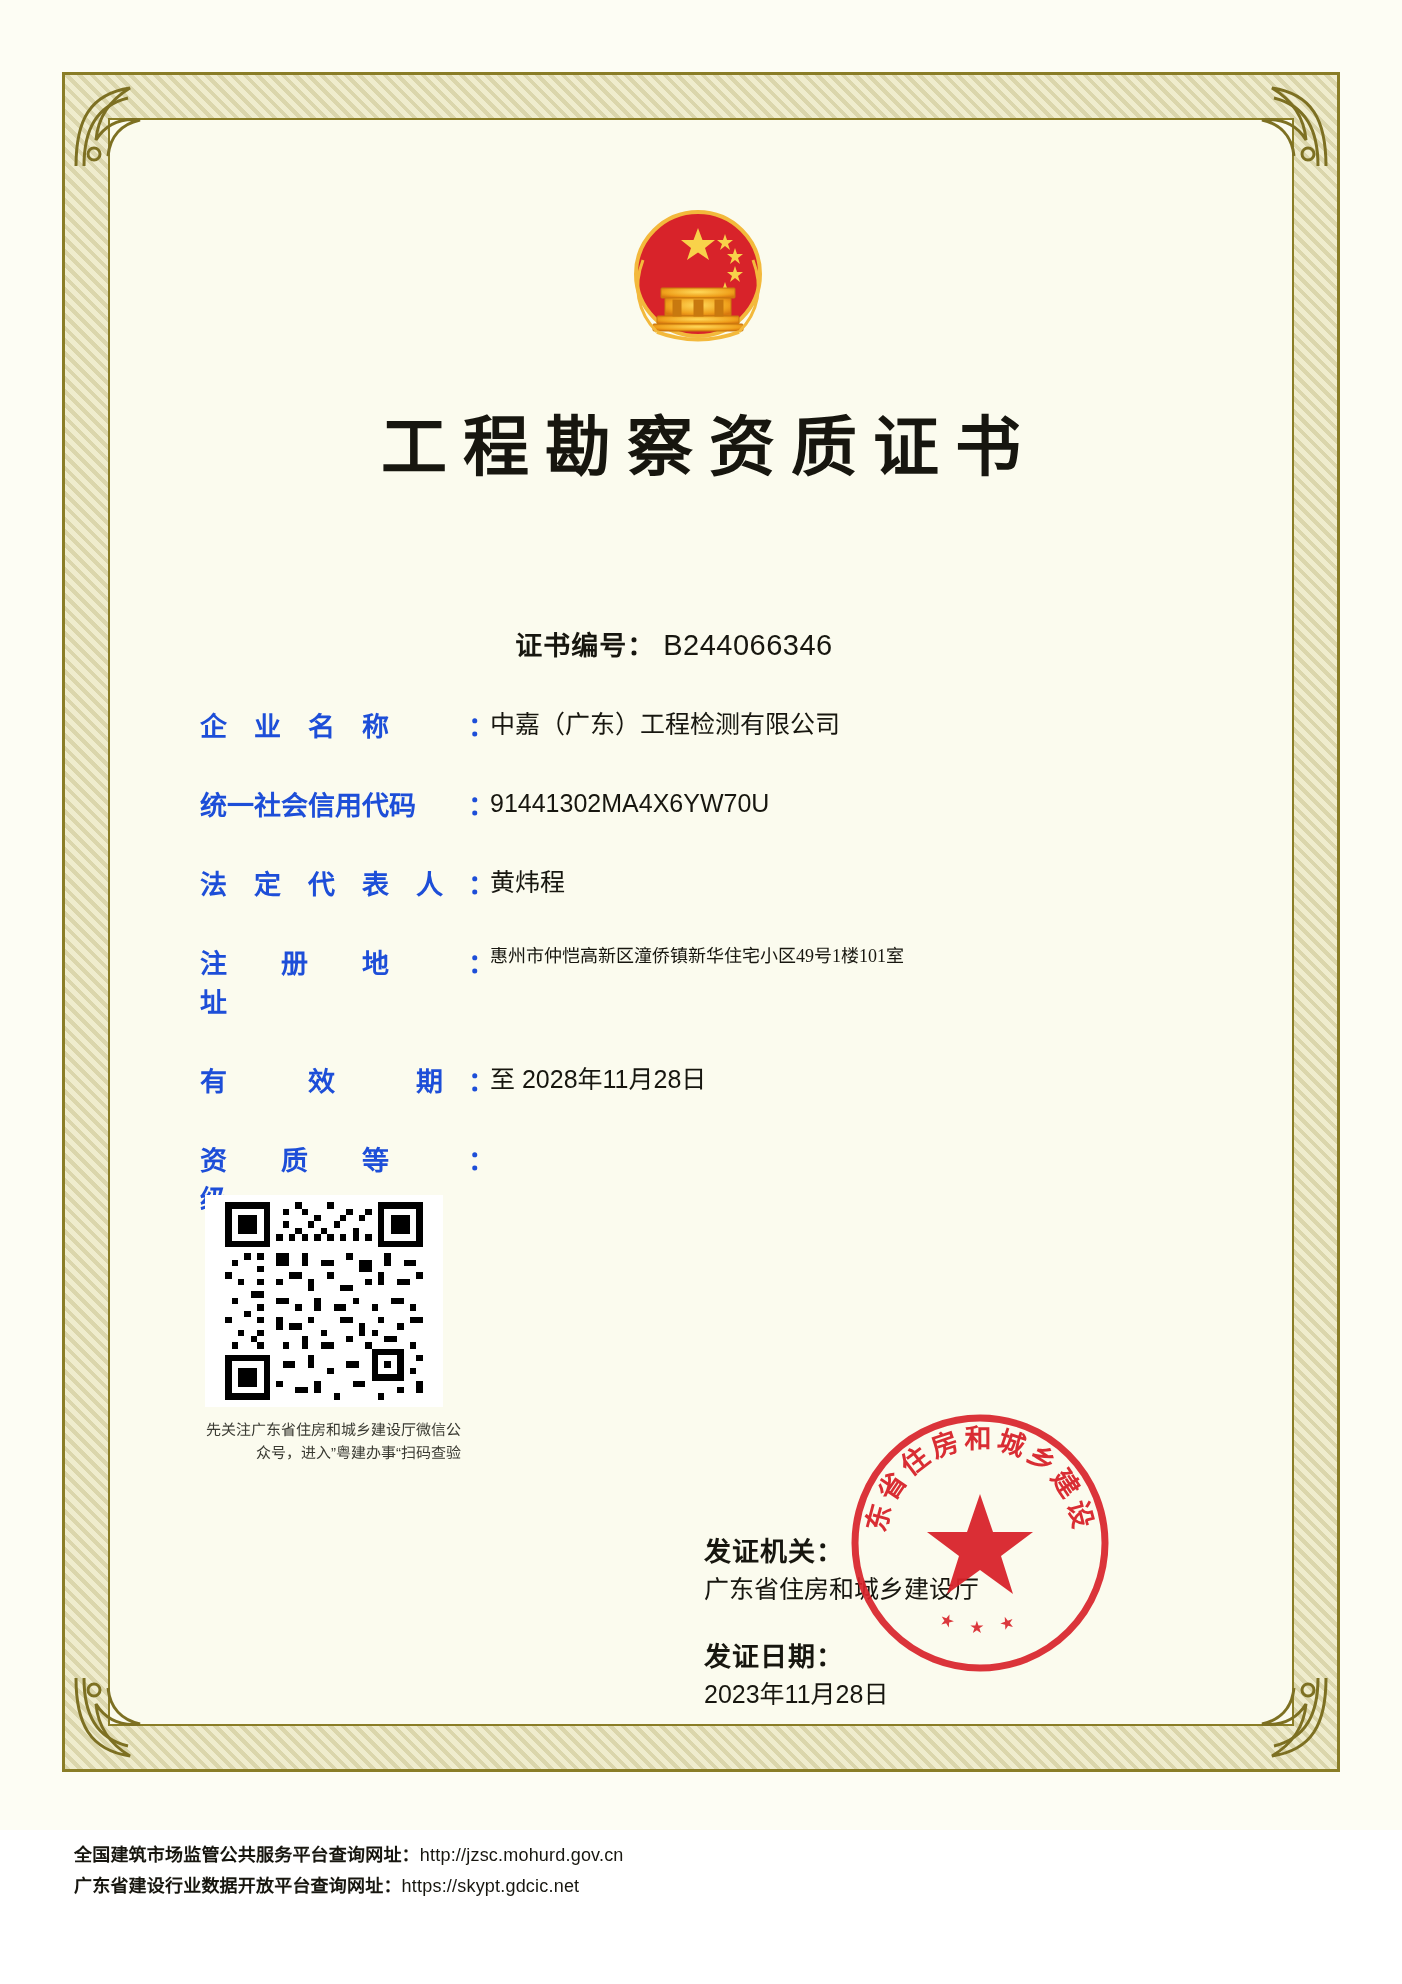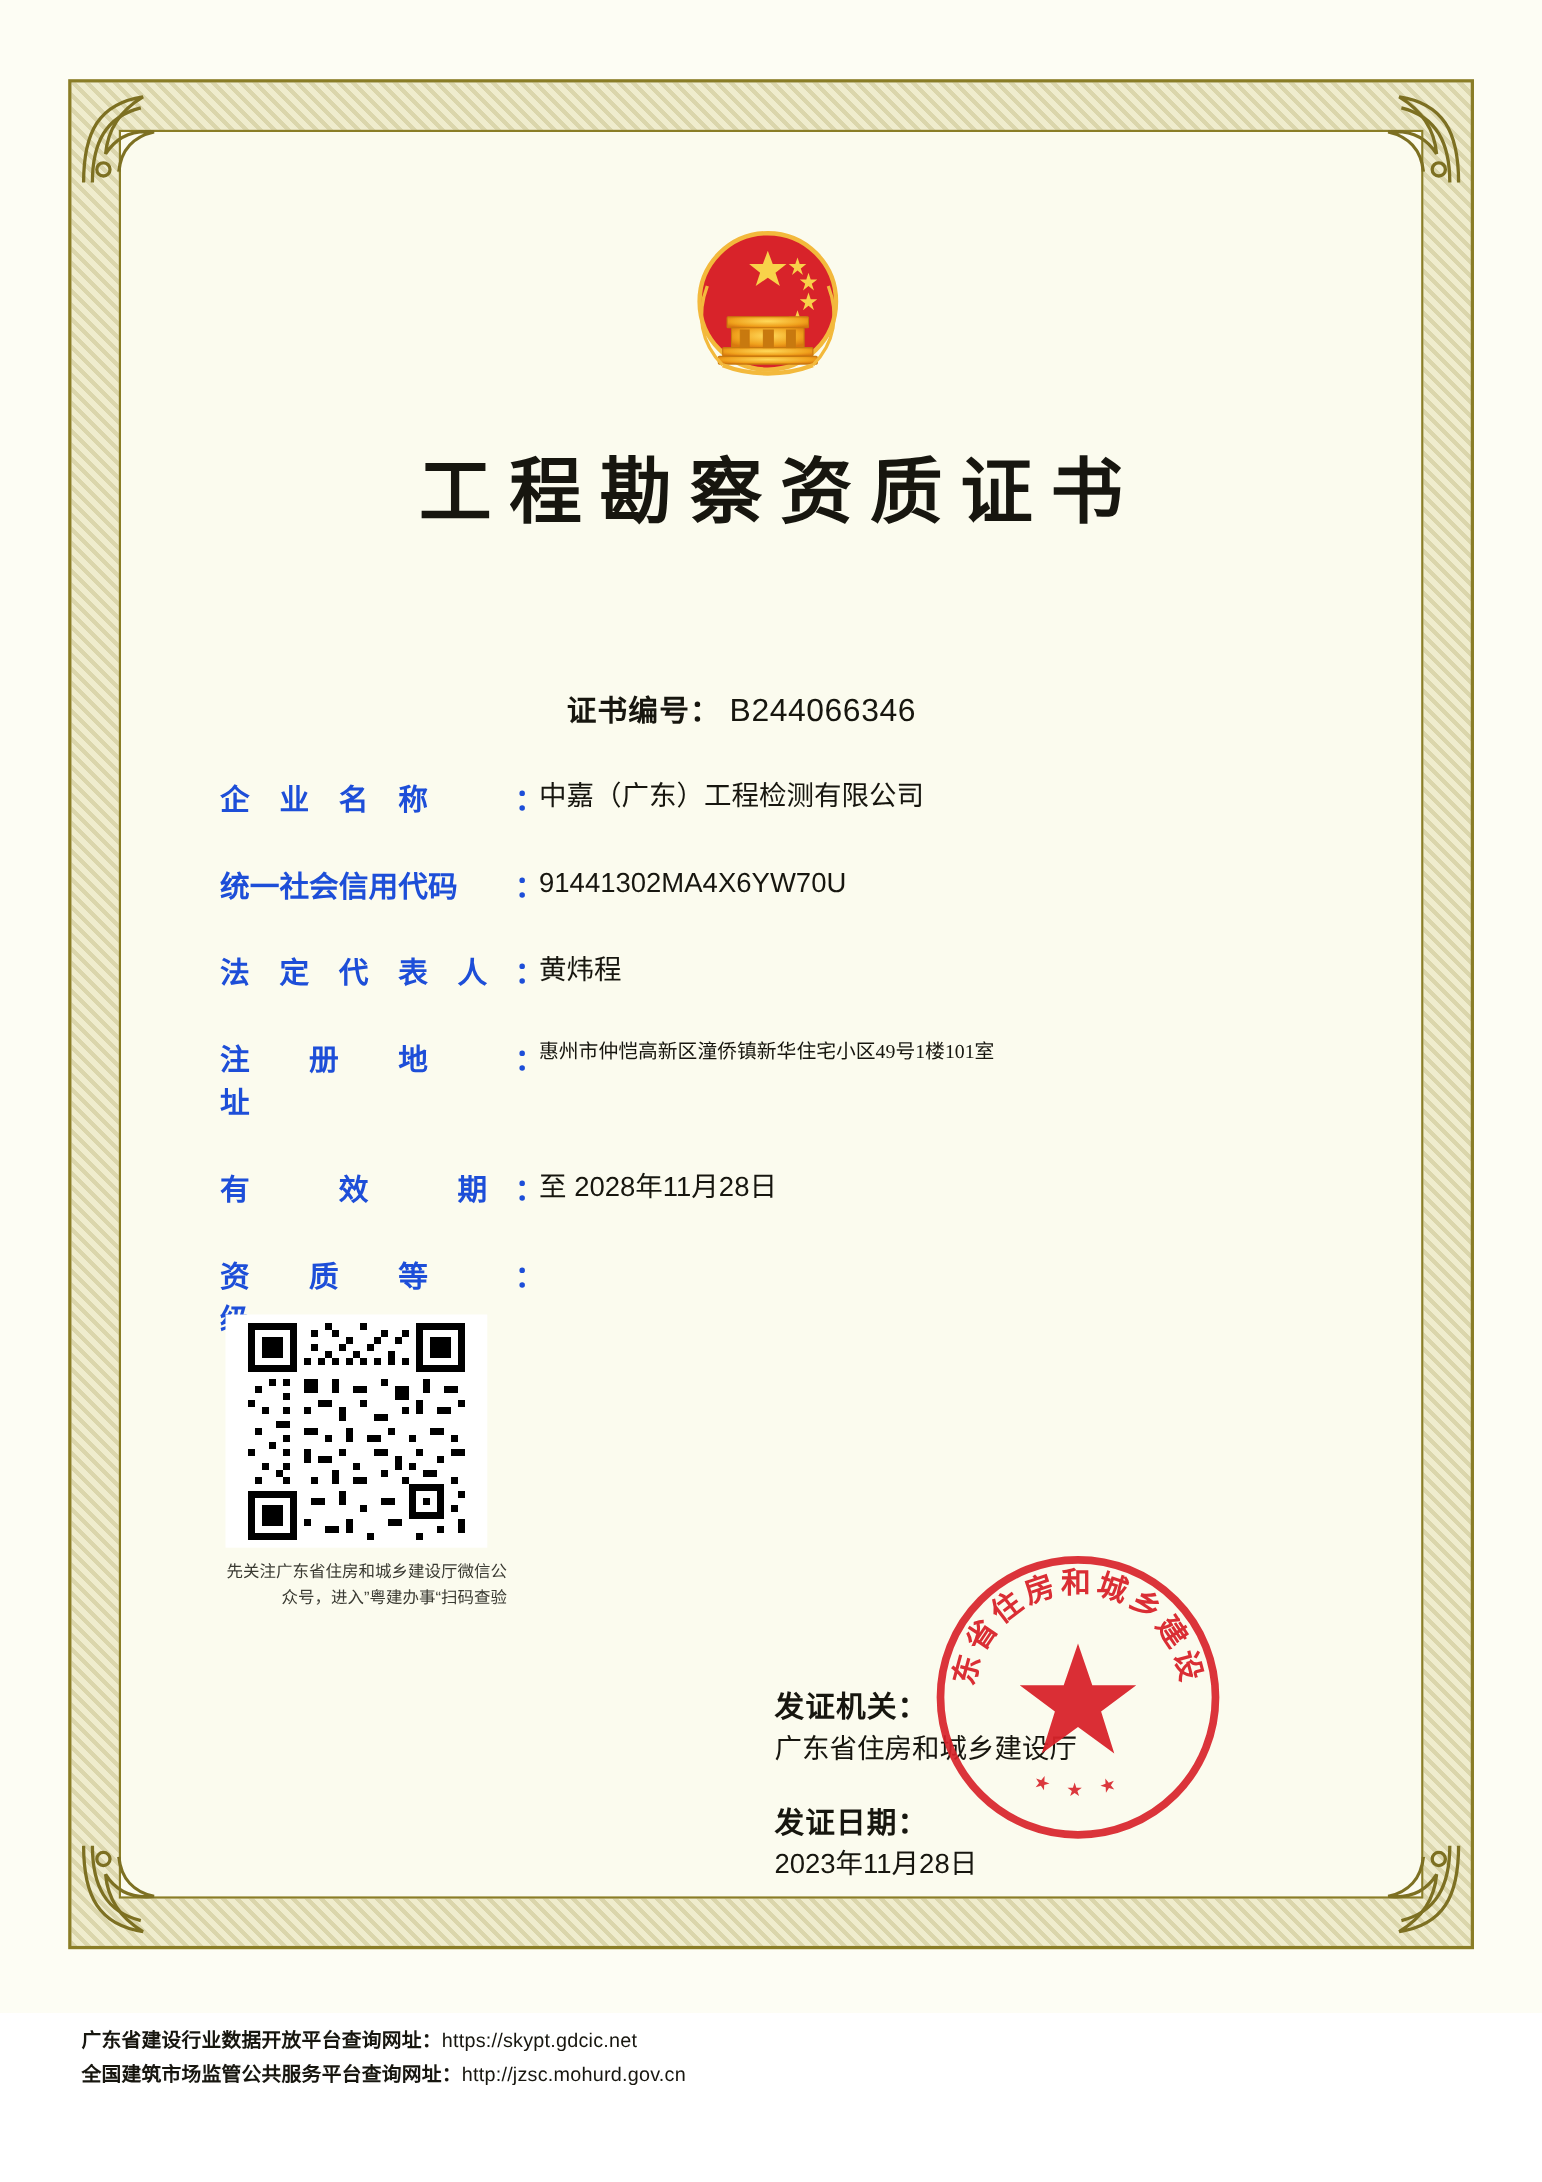--- a/index.html
+++ b/index.html
@@ -655,18 +655,18 @@
       <text font-family="'DejaVu Sans','Liberation Sans',sans-serif" font-size="17" fill="#d8232a" opacity="0.9" letter-spacing="6">
         <textPath href="#sealArcBottom" startOffset="50%" text-anchor="middle">★ ★ ★</textPath>
       </text>
     </svg>
   </div>
 
 </div>
 
 <div class="footer">
   <div class="footer-line">
+    <span class="fl-label">全国建筑市场监管公共服务平台查询网址：</span><span class="fl-url">http://jzsc.mohurd.gov.cn</span>
+  </div>
+  <div class="footer-line">
     <span class="fl-label">广东省建设行业数据开放平台查询网址：</span><span class="fl-url">https://skypt.gdcic.net</span>
   </div>
-  <div class="footer-line">
-    <span class="fl-label">全国建筑市场监管公共服务平台查询网址：</span><span class="fl-url">http://jzsc.mohurd.gov.cn</span>
-  </div>
 </div>
 
 </body></html>

